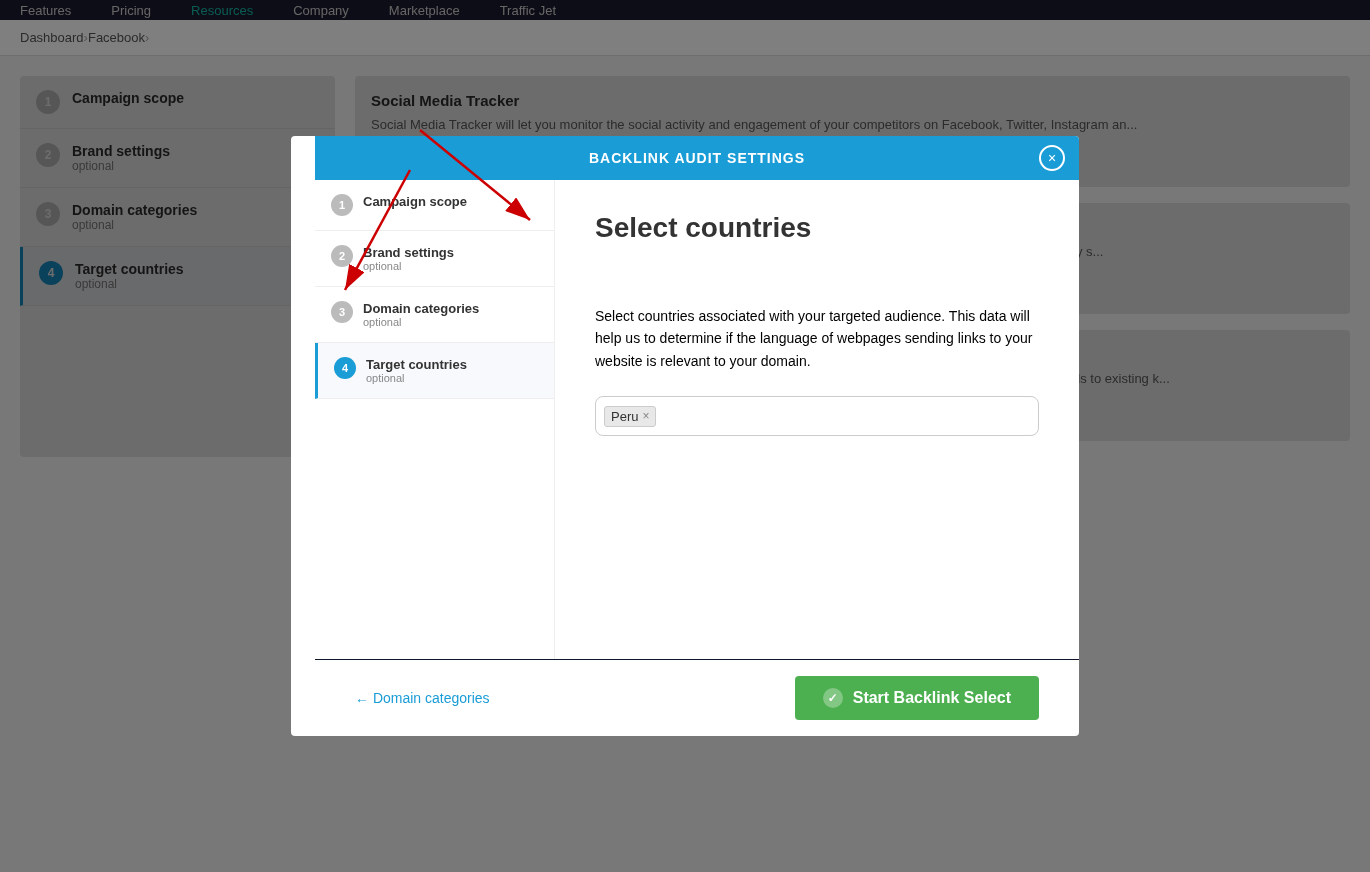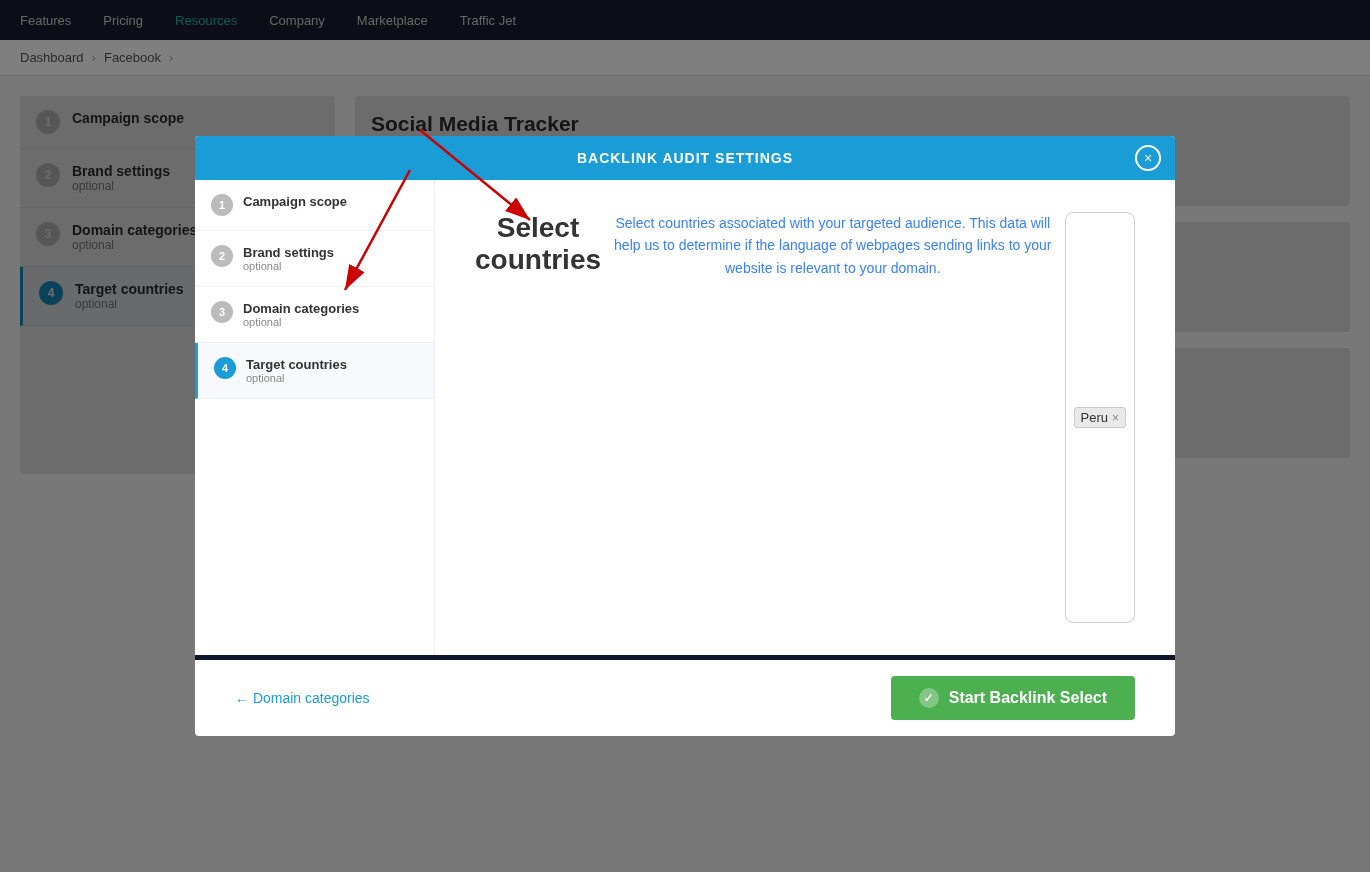--- a/index.html
+++ b/index.html
@@ -8,41 +8,41 @@
       background: #f0f0f0;
       width: 1370px;
       height: 872px;
       overflow: hidden;
       position: relative;
     }
 
     
     .top-nav {
       background: #1a1a2e;
-      height: 40px;
+      height: 20px;
       display: flex;
       align-items: center;
       padding: 0 20px;
-      gap: 32px;
+      gap: 40px;
     }
     .top-nav-item {
       color: #ccc;
       font-size: 13px;
       cursor: pointer;
     }
     .top-nav-item.highlight { color: #14b8a6; }
 
     
     .sub-nav {
       background: #fff;
       height: 36px;
       display: flex;
       align-items: center;
       padding: 16px 20px;
-      gap: 8px;
+      gap: 0;
       border-bottom: 1px solid #ddd;
     }
     .breadcrumb-item {
       color: #555;
       font-size: 13px;
     }
     .breadcrumb-sep {
       color: #aaa;
       font-size: 13px;
     }
@@ -104,24 +104,24 @@
     .cards-area {
       flex: 1;
     }
     .card {
       background: #fff;
       border-radius: 4px;
       padding: 16px;
       margin-bottom: 16px;
     }
     .card-title {
-      font-size: 21px;
+      font-size: 15px;
       font-weight: bold;
       color: #333;
-      margin-bottom: 0;
+      margin-bottom: 8px;
     }
     .card-desc {
       font-size: 13px;
       color: #666;
       margin-bottom: 12px;
     }
     .setup-btn {
       background: #4a7fa5;
       color: #fff;
       border: none;
@@ -142,27 +142,28 @@
       z-index: 10;
       display: flex;
       align-items: center;
       justify-content: center;
     }
 
     
     .modal {
       background: #fff;
       border-radius: 4px;
-      width: 980px;
+      width: 788px;
       min-height: 600px;
       max-height: 820px;
       display: flex;
       flex-direction: column;
       overflow: hidden;
       position: relative;
+      padding-left: 24px;
     }
     .modal-header {
       background: #1a9cd6;
       color: #fff;
       text-align: center;
       padding: 14px;
       font-size: 14px;
       font-weight: bold;
       letter-spacing: 1px;
       position: relative;
@@ -232,33 +233,33 @@
     .modal-step-sublabel {
       font-size: 11px;
       color: #888;
     }
 
     
     .modal-main {
       flex: 1;
       padding: 32px 40px;
       display: flex;
-      flex-direction: row;
-      text-align: center;
+      flex-direction: column;
     }
     .modal-title {
       font-size: 28px;
       color: #333;
       margin-bottom: 16px;
     }
     .modal-description {
       font-size: 14px;
-      color: #3b82f6;
+      color: #000000;
       line-height: 1.6;
       margin-bottom: 24px;
+      margin-top: 45px;
     }
 
     
     .country-input-wrap {
       border: 1px solid #ccc;
       border-radius: 8px;
       padding: 6px 8px;
       display: flex;
       align-items: center;
       flex-wrap: wrap;
@@ -290,21 +291,21 @@
       pointer-events: none;
       z-index: 20;
     }
 
     
     .modal-footer {
       padding: 16px 40px;
       display: flex;
       align-items: center;
       justify-content: space-between;
-      border-top: 5px solid #0f172a;
+      border-top: 1px solid #0f172a;
     }
     .back-link {
       color: #1a9cd6;
       font-size: 14px;
       cursor: pointer;
       text-decoration: none;
       display: flex;
       align-items: center;
       gap: 4px;
     }

